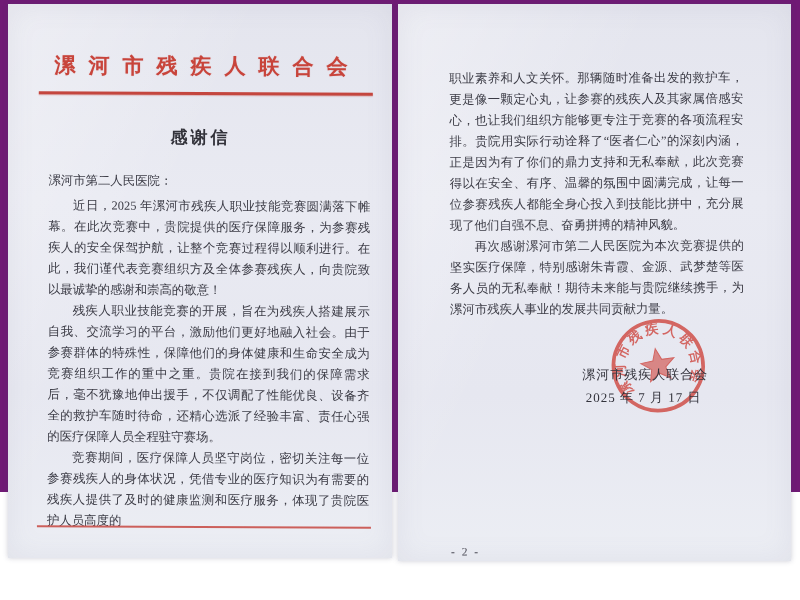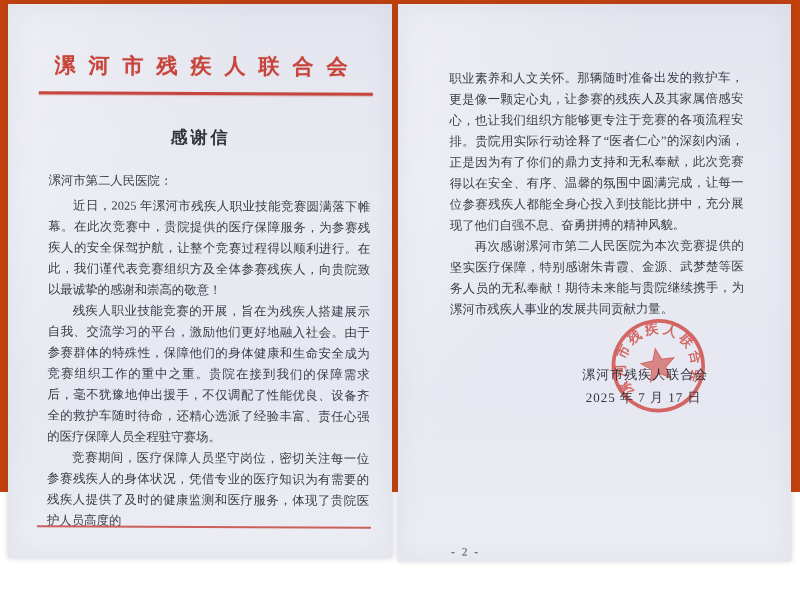--- a/index.html
+++ b/index.html
@@ -2,21 +2,21 @@
 <html><head>
 <meta charset="utf-8">
 <style>
   * { margin: 0; padding: 0; box-sizing: border-box; }
   html, body { width: 800px; height: 600px; background: #ffffff; overflow: hidden; }
   body { font-family: "Liberation Serif", serif; }
 
   .canvas {
     position: relative;
     width: 800px; height: 492px;
-    background: #c2410c;
+    background: #701a75;
   }
 
   
   .page {
     position: absolute;
     background:
       linear-gradient(115deg, rgba(255,255,255,.35) 0%, rgba(255,255,255,0) 40%),
       linear-gradient(180deg, #e4e5ee 0%, #e9eaf2 35%, #e6e7f0 70%, #eceef4 100%);
     box-shadow: 0 0 5px rgba(70,70,100,.28), inset 0 0 28px rgba(120,120,150,.10);
   }

